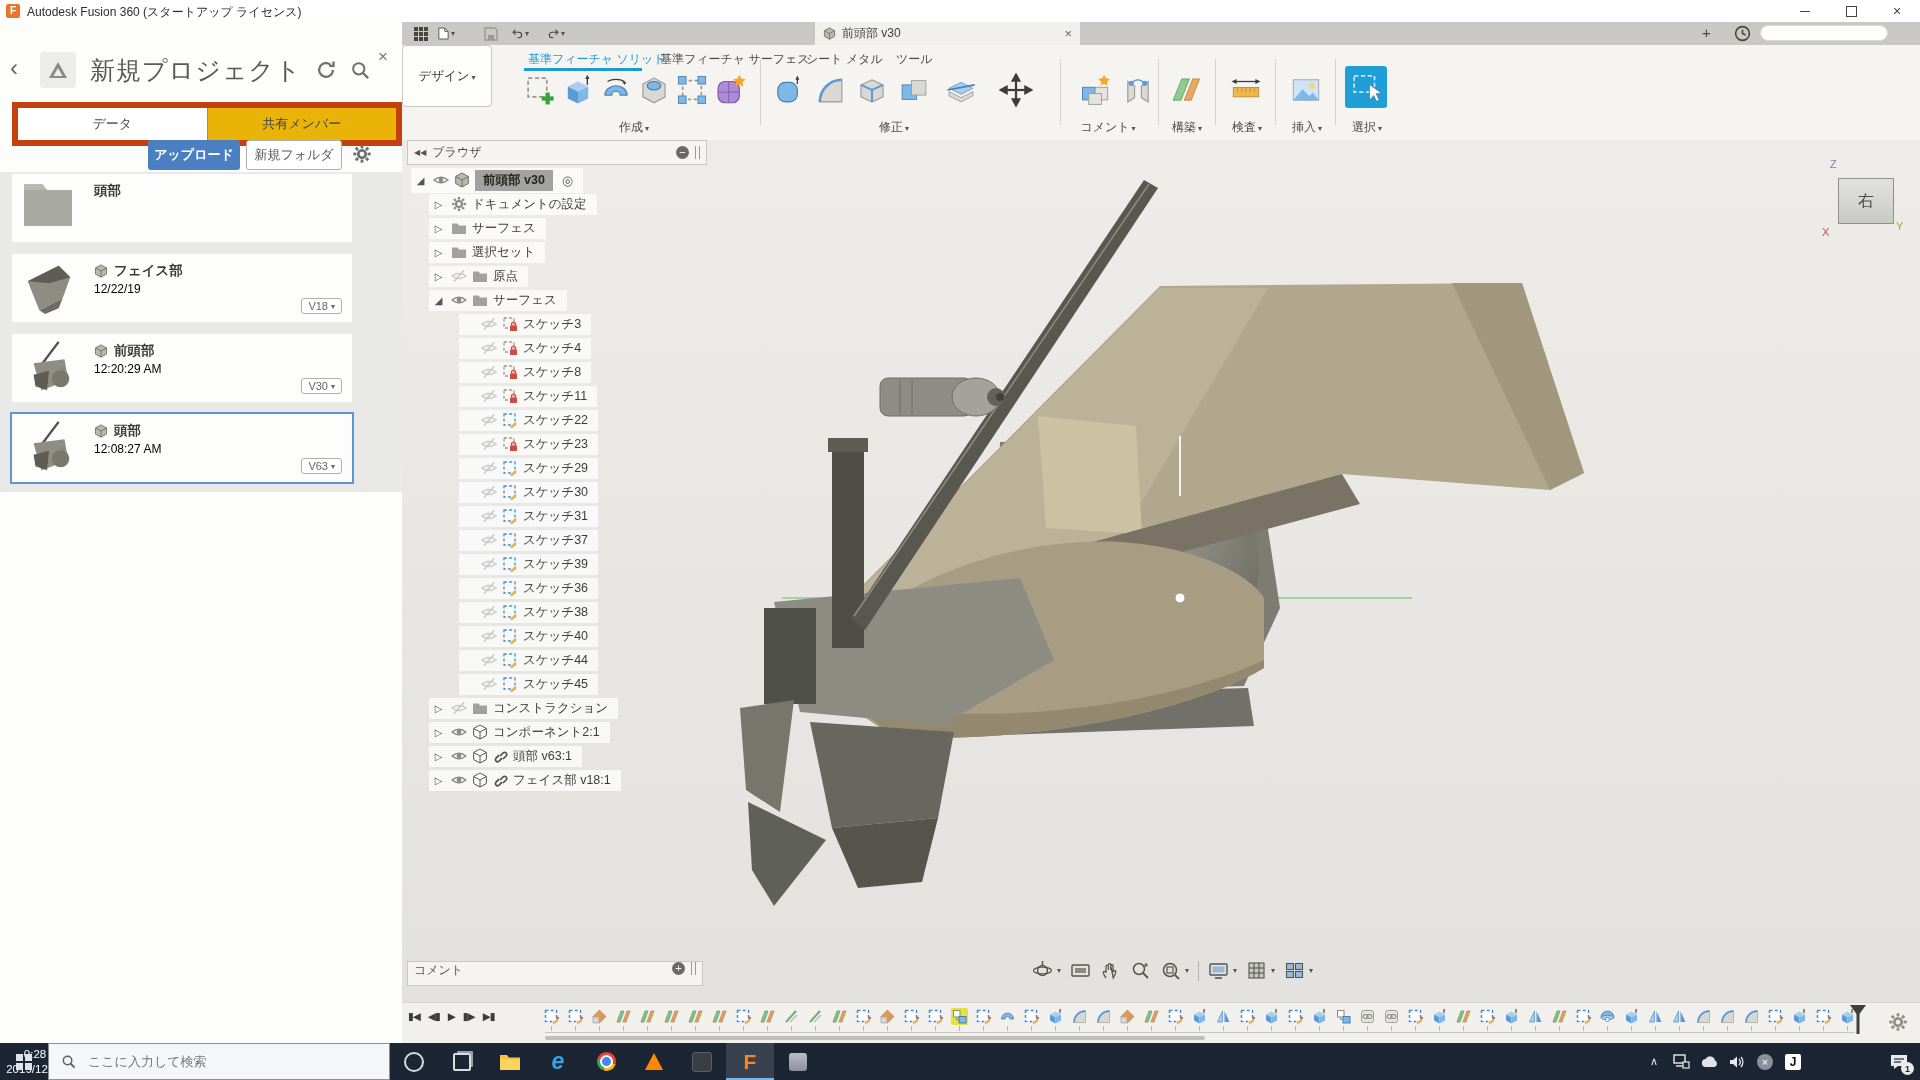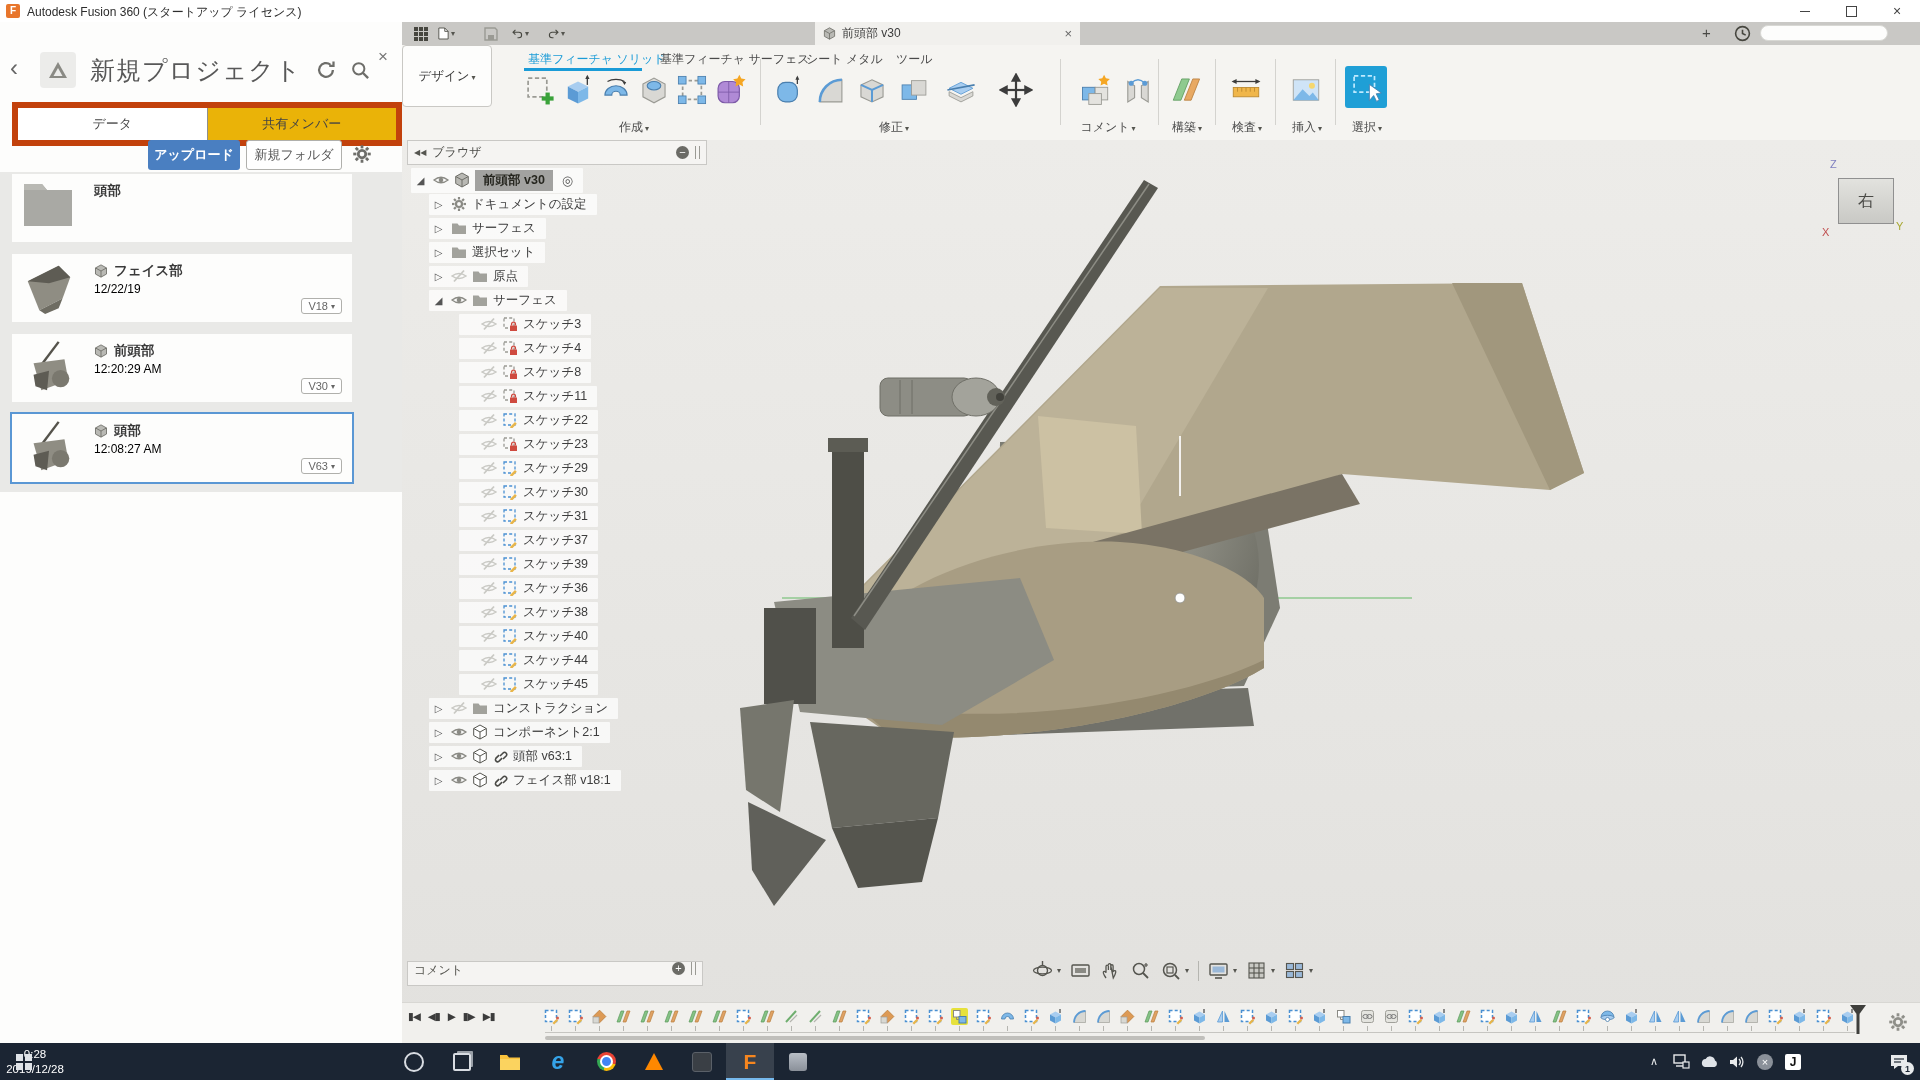--- a/index.html
+++ b/index.html
@@ -1487,20 +1487,26 @@
 
   <div id="taskbar" class="abs">
     <div id="tb-start" class="abs">
         <span class="winlogo">
           <i></i>
           <i></i>
           <i></i>
           <i></i>
         </span>
       </div>
+    <div id="tb-search" class="abs">
+      <svg width="15" height="15" viewBox="0 0 16 16" style="color:#5a5f66">
+          <use href="#i-search"></use>
+        </svg>
+      <input type="text" placeholder="ここに入力して検索" style="">
+    </div>
     <div class="tbico abs" style="left:390px">
         <span style="width:16px;height:16px;border:2px solid #d8dce2;border-radius:50%"></span>
       </div>
     <div class="tbico abs" style="left:438px">
         <span style="width:14px;height:14px;border:2px solid #d8dce2;border-radius:2px;box-shadow:3px -3px 0 -1px #9aa0a8"></span>
       </div>
     <div class="tbico abs" style="left:486px">
       <svg width="20" height="16" viewBox="0 0 20 16">
           <path d="M0 1 h7 l2 2.5 H20 V16 H0 Z" fill="#f9c23c"></path>
           <path d="M0 5 H20 V16 H0 Z" fill="#fbd35f"></path>

